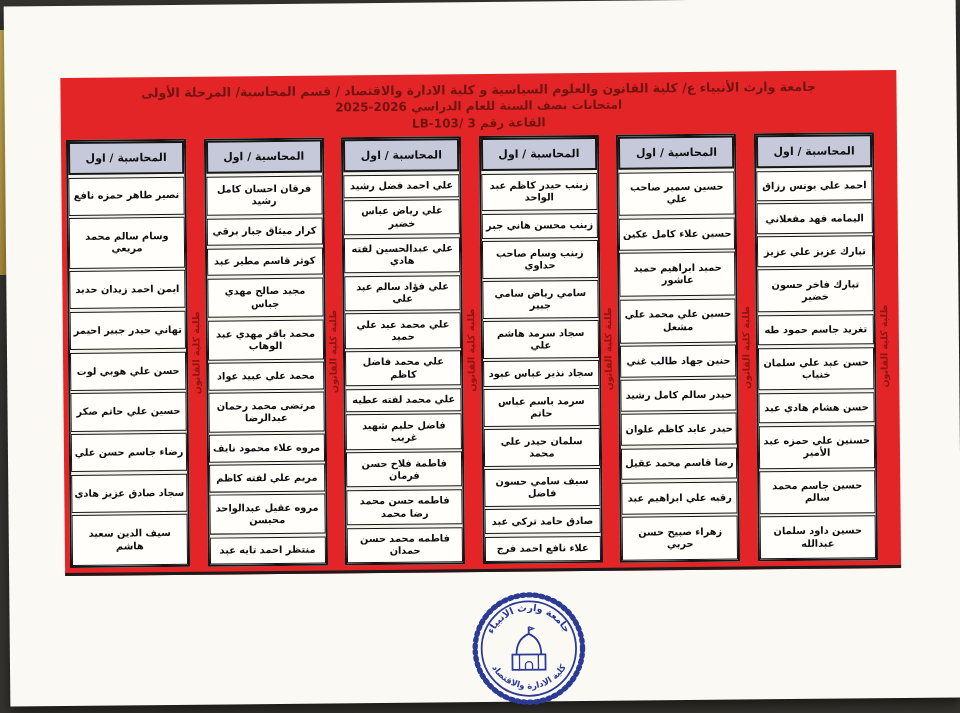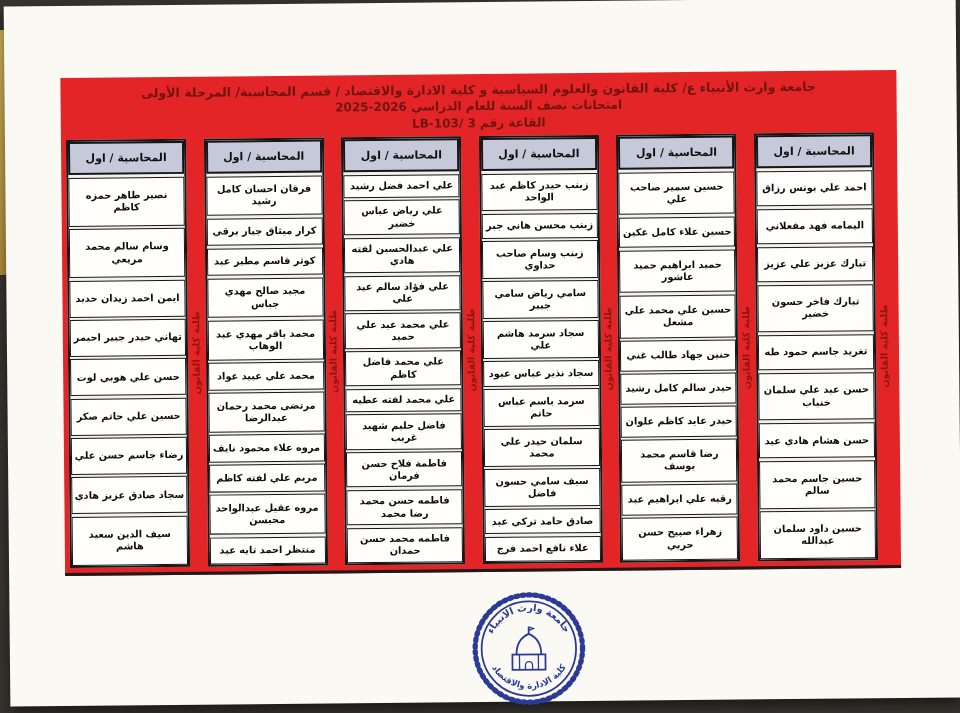--- a/index.html
+++ b/index.html
@@ -116,38 +116,39 @@
           </div>
           <div class="stu-table">
             <div class="thead">المحاسبة / اول</div>
             <div class="row">احمد علي يونس رزاق</div>
             <div class="row">اليمامه فهد مفعلاني</div>
             <div class="row">تبارك عزيز علي عزيز</div>
             <div class="row">تبارك فاخر حسون خضير</div>
             <div class="row">تغريد جاسم حمود طه</div>
             <div class="row">حسن عبد علي سلمان خنياب</div>
             <div class="row">حسن هشام هادي عبد</div>
+            <div class="row">حسنين علي حمزه عبد الأمير</div>
             <div class="row">حسين جاسم محمد سالم</div>
             <div class="row">حسين داود سلمان عبدالله</div>
           </div>
         </div>
         <div class="group">
           <div class="strip">
             <span class="strip-label">طلبة كلية القانون</span>
           </div>
           <div class="stu-table">
             <div class="thead">المحاسبة / اول</div>
             <div class="row">حسين سمير صاحب علي</div>
             <div class="row">حسين علاء كامل عكين</div>
             <div class="row">حميد ابراهيم حميد عاشور</div>
             <div class="row">حسين علي محمد علي مشعل</div>
             <div class="row">حنين جهاد طالب غني</div>
             <div class="row">حيدر سالم كامل رشيد</div>
             <div class="row">حيدر عايد كاظم علوان</div>
-            <div class="row">رضا قاسم محمد يوسف</div>
+            <div class="row">رضا قاسم محمد عقيل</div>
             <div class="row">رقيه علي ابراهيم عبد</div>
             <div class="row">زهراء صبيح حسن حربي</div>
           </div>
         </div>
         <div class="group">
           <div class="strip">
             <span class="strip-label">طلبة كلية القانون</span>
           </div>
           <div class="stu-table">
             <div class="thead">المحاسبة / اول</div>
@@ -201,21 +202,21 @@
             <div class="row">مروه عقيل عبدالواحد محيسن</div>
             <div class="row">منتظر احمد تايه عبد</div>
           </div>
         </div>
         <div class="group">
           <div class="strip">
             <span class="strip-label">طلبة كلية القانون</span>
           </div>
           <div class="stu-table">
             <div class="thead">المحاسبة / اول</div>
-            <div class="row">نصير طاهر حمزه كاظم</div>
+            <div class="row">نصير طاهر حمزه نافع</div>
             <div class="row">وسام سالم محمد مريعي</div>
             <div class="row">ايمن احمد زيدان حديد</div>
             <div class="row">تهاني حيدر جبير احيمر</div>
             <div class="row">حسن علي هوبي لوت</div>
             <div class="row">حسين علي حاتم صكر</div>
             <div class="row">رضاء جاسم حسن علي</div>
             <div class="row">سجاد صادق عزيز هادي</div>
             <div class="row">سيف الدين سعيد هاشم</div>
           </div>
         </div>

